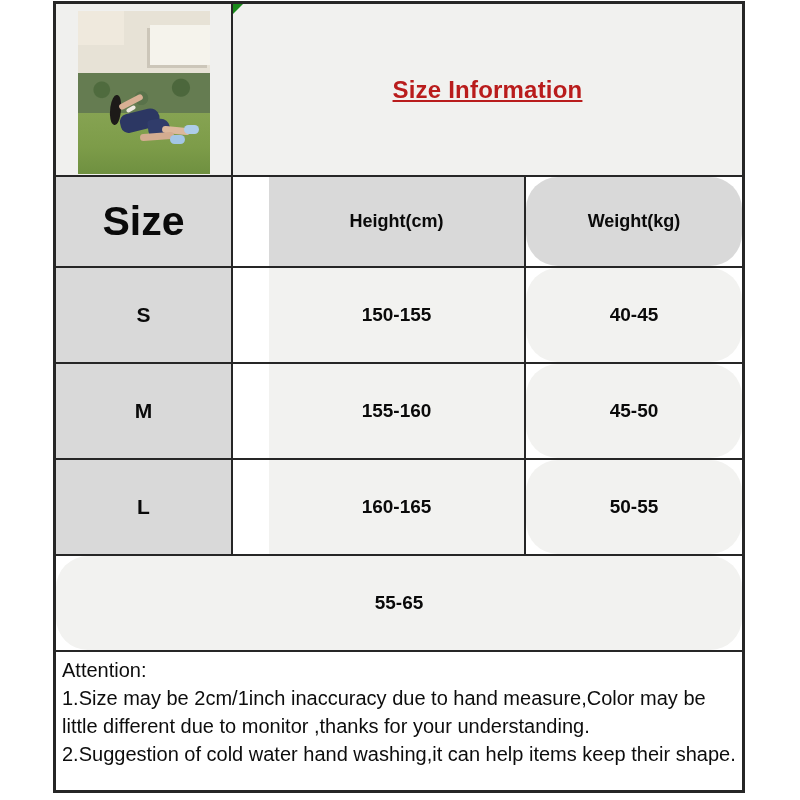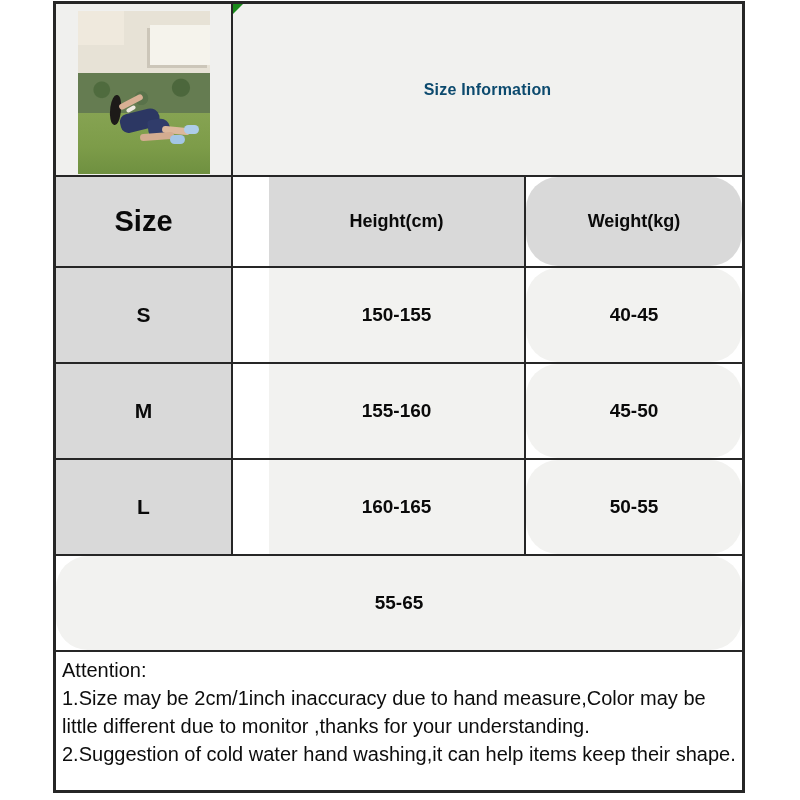--- a/index.html
+++ b/index.html
@@ -53,24 +53,25 @@
     width: 177px; flex: 0 0 177px;
     background: #f0f0ee;
     align-items: flex-start;
     padding-top: 7px;
   }
   .banner-cell {
     flex: 1 1 auto;
     background: #f1f1ef;
   }
   .banner-title {
-    font-size: 16px;
-    font-weight: bold;
-    color: #0c4a6e;
+    font-size: 24px;
+    font-weight: bold;
+    color: #b91c1c;
     letter-spacing: 0.2px;
+    text-decoration: underline;
   }
   .corner-triangle {
     position: absolute;
     left: 0;
     top: 0;
     width: 0;
     height: 0;
     border-top: 10px solid #1a8a1a;
     border-right: 10px solid transparent;
   }
@@ -108,21 +109,21 @@
   .fig-leg1  { position: absolute; left: 84px; top: 116px; width: 28px; height: 7px; background: #dcb89c; border-radius: 4px; transform: rotate(6deg); }
   .fig-leg2  { position: absolute; left: 62px; top: 122px; width: 34px; height: 7px; background: #d3ac90; border-radius: 4px; transform: rotate(-4deg); }
   .fig-shoe1 { position: absolute; left: 106px; top: 114px; width: 15px; height: 9px; background: #aecde9; border-radius: 5px; }
   .fig-shoe2 { position: absolute; left: 92px; top: 124px; width: 15px; height: 9px; background: #a3c6e6; border-radius: 5px; }
   .fig-strap { position: absolute; left: 48px; top: 96px; width: 10px; height: 4px; background: #efe9e2; border-radius: 2px; transform: rotate(-30deg); }
 
   
   .row-header { height: 91px; }
   .row-header .cell { background: #d9d9d9; }
   .hdr-size {
-    font-size: 29px;
+    font-size: 41px;
     font-weight: bold;
     color: #0a0a0a;
   }
   .hdr-col {
     font-size: 18px;
     font-weight: bold;
     color: #0a0a0a;
   }
 
   

